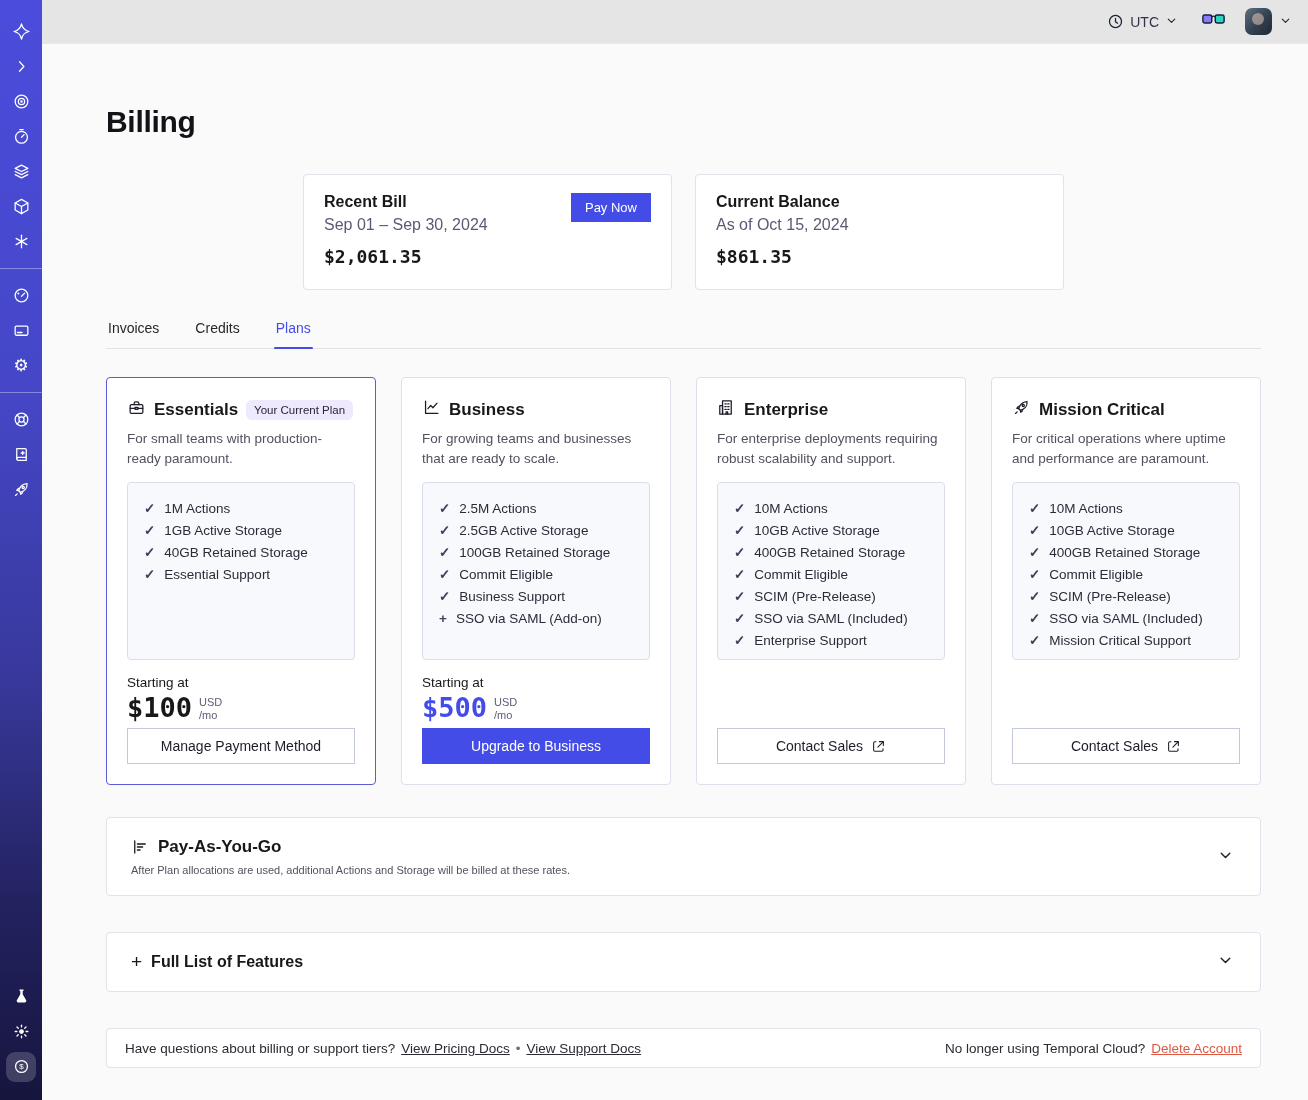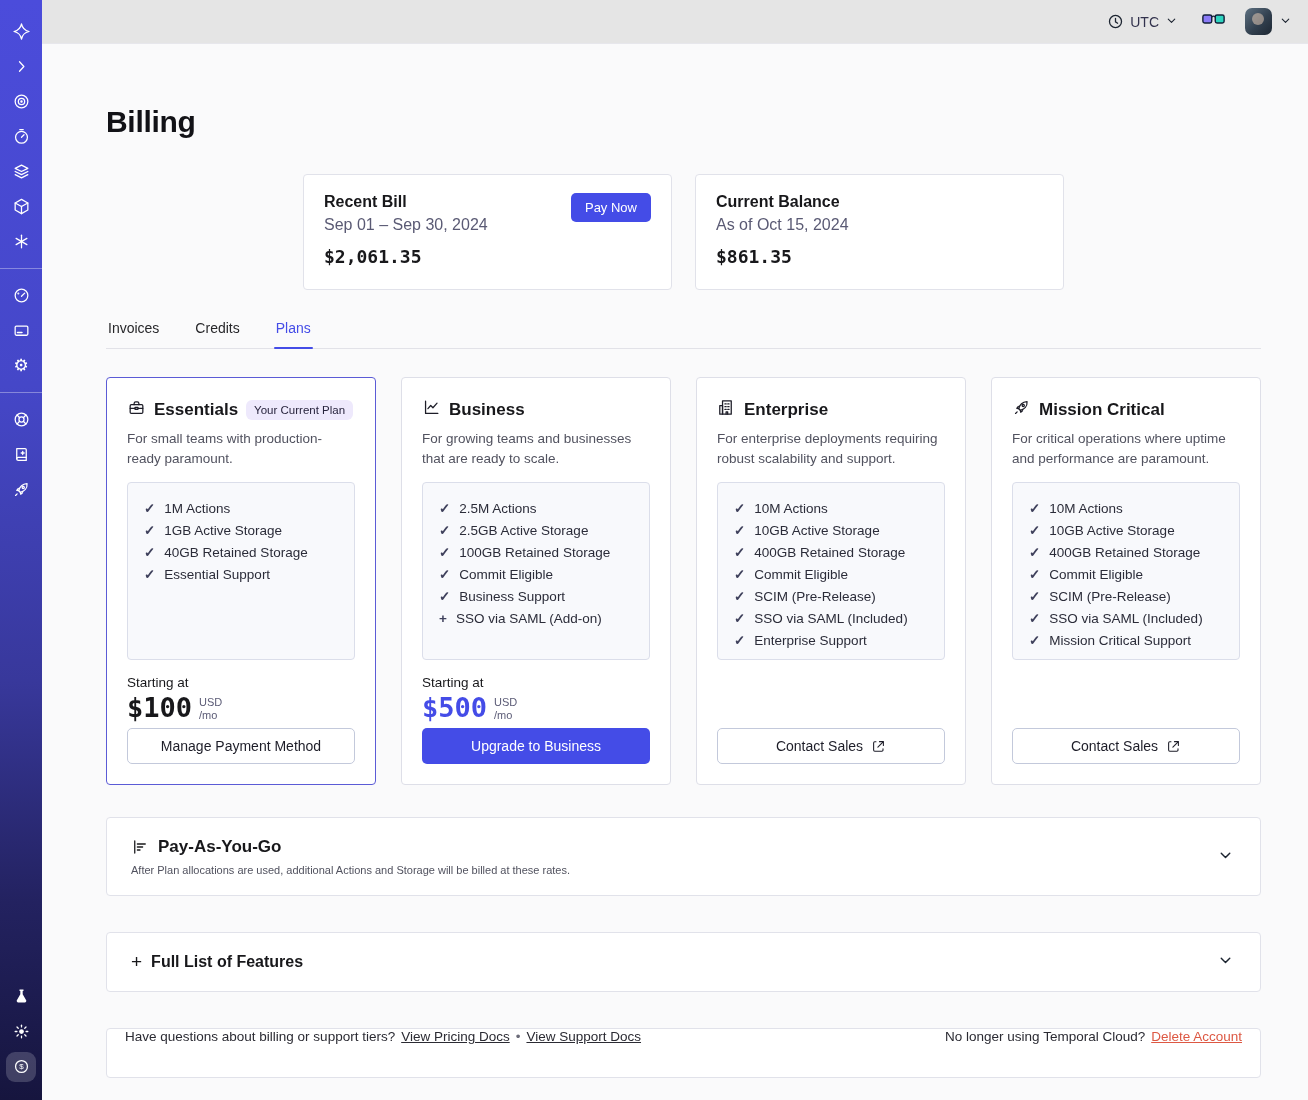--- a/index.html
+++ b/index.html
@@ -37,21 +37,21 @@
   .page-title { font-size:30px; font-weight:700; color:#121217; letter-spacing:-.3px; }
 
   .summary-row { display:flex; gap:23px; margin-top:35px;justify-content:center; }
   .card { background:#fff; border:1px solid #E1E2EA; border-radius:4px; }
   .summary-card { width:369px; height:116px; padding:18px 20px; }
   .summary-head { display:flex; justify-content:space-between; align-items:flex-start; }
   .summary-title { font-size:16px; font-weight:700; color:#18181B; }
   .summary-sub { font-size:16px; color:#5A5A74; margin-top:5px; }
   .summary-amount { font-family:"DejaVu Sans Mono", monospace; font-size:18px; font-weight:600; color:#18181B; margin-top:12px; }
 
-  .btn { border:none; border-radius:5px; cursor:pointer; font-family:"Liberation Sans", sans-serif; }
+  .btn { border:none; border-radius:0; cursor:pointer; font-family:"Liberation Sans", sans-serif; }
   .btn-primary { background:#444CE7; color:#fff; font-size:13px; font-weight:500; padding:7px 14px; }
   .btn-outline { background:#fff; border:1px solid #C3C9DB; color:#1D1D28; }
 
   
   .tabs { display:flex; gap:32px; margin-top:24px; border-bottom:1px solid #E2E2E8; }
   .tab { font-size:14px; color:#27272A; padding:6px 2px 12px; cursor:pointer; position:relative; }
   .tab.active { color:#444CE7; font-weight:500; }
   .tab.active::after { content:""; position:absolute; left:0; right:0; bottom:-1px; height:2px; background:#444CE7; border-radius:1px; }
 
   
@@ -81,21 +81,21 @@
   .acc-title-row { display:flex; align-items:center; gap:9px; }
   .acc-title-row svg { width:18px; height:18px; stroke:#18181B; fill:none; stroke-width:1.7; stroke-linecap:round; stroke-linejoin:round; }
   .acc-title { font-size:17px; font-weight:700; color:#18181B; }
   .acc-desc { font-size:11px; color:#51525F; margin-top:7px; }
   .acc-chevron { position:absolute; right:26px; top:50%; transform:translateY(-50%); cursor:pointer; }
   .features-accordion { margin-top:36px; padding:18px 24px; display:flex; align-items:center; position:relative; }
   .plus-glyph { font-size:19px; font-weight:400; color:#18181B; margin-right:9px; }
   .features-title { font-size:16px; font-weight:700; color:#18181B; }
 
   
-  .footer-card { margin-top:36px; height:50px; display:flex; align-items:flex-start; justify-content:space-between; padding:0 18px; font-size:13.5px; color:#2B2B33; border-radius:4px; }
+  .footer-card { margin-top:36px; height:40px; display:flex; align-items:center; justify-content:space-between; padding:0 18px; font-size:13.5px; color:#2B2B33; border-radius:4px; }
   .footer-left, .footer-right { display:flex; align-items:center; gap:6px; white-space:nowrap; }
   .flink { color:#2B2B33; text-decoration:underline; cursor:pointer; }
   .dot-sep { color:#6B6B78; }
   .delete-link { color:#DD5843; text-decoration:underline; cursor:pointer; }
 </style>
 </head>
 <body>
 
 <nav class="sidebar">
   <div class="side-icon">

